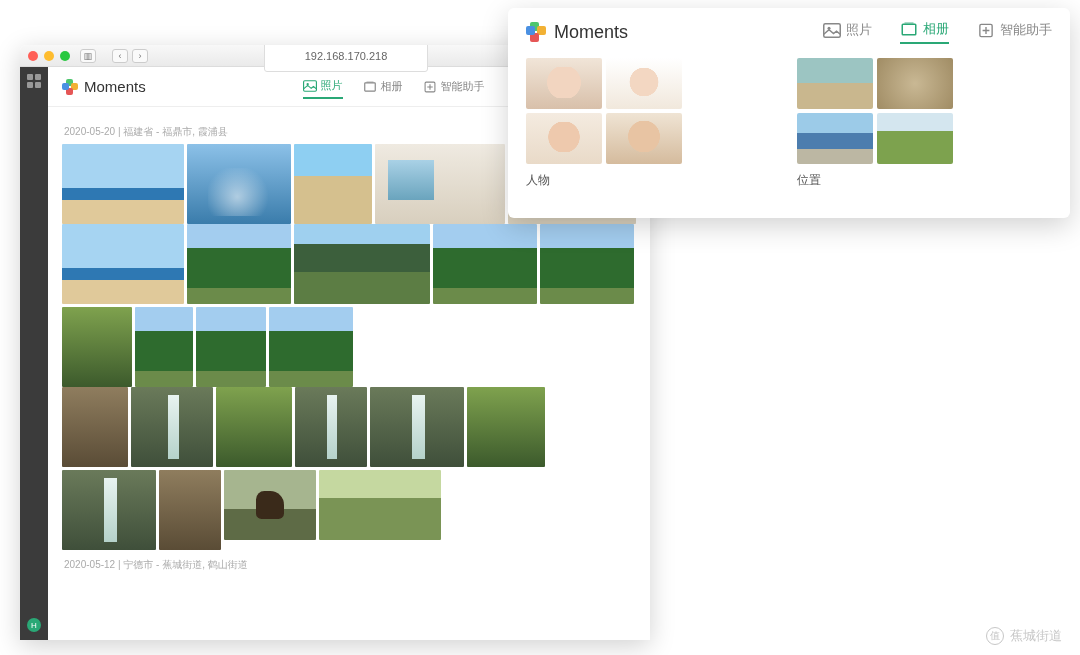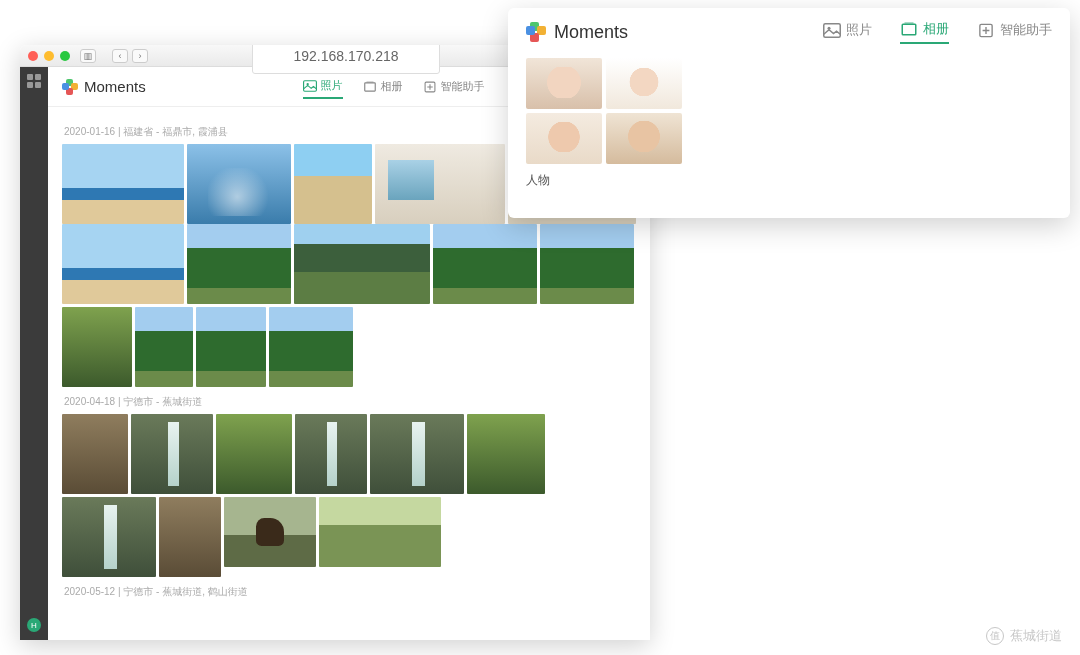--- a/index.html
+++ b/index.html
@@ -5,21 +5,21 @@
   * { box-sizing: border-box; margin: 0; padding: 0; }
   body { font-family: -apple-system, "Helvetica Neue", Arial, sans-serif; background: #fff; width: 1080px; height: 655px; position: relative; overflow: hidden; }
 
   
   .win-left { position: absolute; left: 20px; top: 45px; width: 630px; height: 595px; border-radius: 6px 6px 0 0; box-shadow: 0 6px 26px rgba(0,0,0,.18); overflow: hidden; background: #fff; }
 
   .titlebar { height: 22px; background: linear-gradient(#f8f8f8,#eaeaea); display:flex; align-items:center; padding:0 8px; gap:6px; border-bottom:1px solid #dcdcdc;}
   .tdot { width:10px; height:10px; border-radius:50%; }
   .td-r{background:#ff5f57}.td-y{background:#febc2e}.td-g{background:#28c840}
   .addr-wrap { flex:1; display:flex; justify-content:center; }
-  .addr { font-size:14px; color:#666; background:#fff; border:1px solid #ddd; border-radius:3px; padding:9px 40px; }
+  .addr { font-size:11px; color:#666; background:#fff; border:1px solid #ddd; border-radius:3px; padding:9px 40px; }
   .tb-btn { width:16px; height:14px; border:1px solid #ccc; border-radius:3px; background:#fafafa; display:flex; align-items:center; justify-content:center; font-size:9px; color:#777; margin-left:4px;}
   .tb-group { display:flex; margin-left:6px;}
 
   .app { display:flex; height: calc(100% - 22px); }
   .rail { width:28px; background:#3b3b3b; position:relative; }
   .rail-top { width:14px; height:14px; margin:7px auto; display:grid; grid-template-columns:1fr 1fr; gap:2px;}
   .rail-top span{background:#999;border-radius:1px;}
   .rail-bot { position:absolute; bottom:8px; left:7px; width:14px; height:14px; background:#2aa876; border-radius:50%; font-size:8px; color:#fff; display:flex; align-items:center; justify-content:center;}
 
   .main { flex:1; overflow:hidden; }
@@ -161,40 +161,39 @@
           <span>＋</span>
           <div class="search-wrap">
             <span>🔍</span>
             <span style="font-size:8px">▾</span>
             <input class="search-inp" placeholder="搜索" style="">
           </div>
         </div>
       </div>
 
       <div class="content" id="content">
-          <div class="date-row">2020-01-16 | 福建省 - 福鼎市, 霞浦县</div>
+          <div class="date-row">2020-05-20 | 福建省 - 福鼎市, 霞浦县</div>
           <div class="grid">
             <div class="ph sea" style="width: 122px;"></div>
             <div class="ph wave" style="width: 104px;"></div>
             <div class="ph beach" style="width: 78px;"></div>
             <div class="ph room" style="width: 130px;"></div>
             <div class="ph porch" style="width: 128px;"></div>
           </div>
           <div class="grid">
             <div class="ph sea" style="width: 122px;"></div>
             <div class="ph tree" style="width: 104px;"></div>
             <div class="ph water" style="width: 136px;"></div>
             <div class="ph tree" style="width: 104px;"></div>
             <div class="ph tree" style="width: 94px;"></div>
             <div class="ph forest" style="width: 70px;"></div>
             <div class="ph tree" style="width: 58px;"></div>
             <div class="ph tree" style="width: 70px;"></div>
             <div class="ph tree" style="width: 84px;"></div>
           </div>
-          <div class="date-row">2020-04-18 | 宁德市 - 蕉城街道</div>
           <div class="grid">
             <div class="ph rock" style="width: 66px;"></div>
             <div class="ph falls" style="width: 82px;"></div>
             <div class="ph forest" style="width: 76px;"></div>
             <div class="ph falls" style="width: 72px;"></div>
             <div class="ph falls" style="width: 94px;"></div>
             <div class="ph forest" style="width: 78px;"></div>
             <div class="ph falls" style="width: 94px;"></div>
             <div class="ph rock" style="width: 62px;"></div>
             <div class="ph horse sm" style="width: 92px;"></div>
@@ -247,19 +246,28 @@
   <div class="r-groups">
     <div class="rg">
       <div class="rg-grid">
         <div class="thumb face1"></div>
         <div class="thumb face2"></div>
         <div class="thumb face3"></div>
         <div class="thumb face4"></div>
       </div>
       <div class="rg-label">人物</div>
     </div>
+    <div class="rg">
+      <div class="rg-grid">
+        <div class="thumb loc1"></div>
+        <div class="thumb loc2"></div>
+        <div class="thumb loc3"></div>
+        <div class="thumb loc4"></div>
+      </div>
+      <div class="rg-label">位置</div>
+    </div>
   </div>
 </div>
 
 <div class="wmark">
   <span class="wcirc">值</span>
   <span>蕉城街道</span>
 </div>
 
 </body></html>

